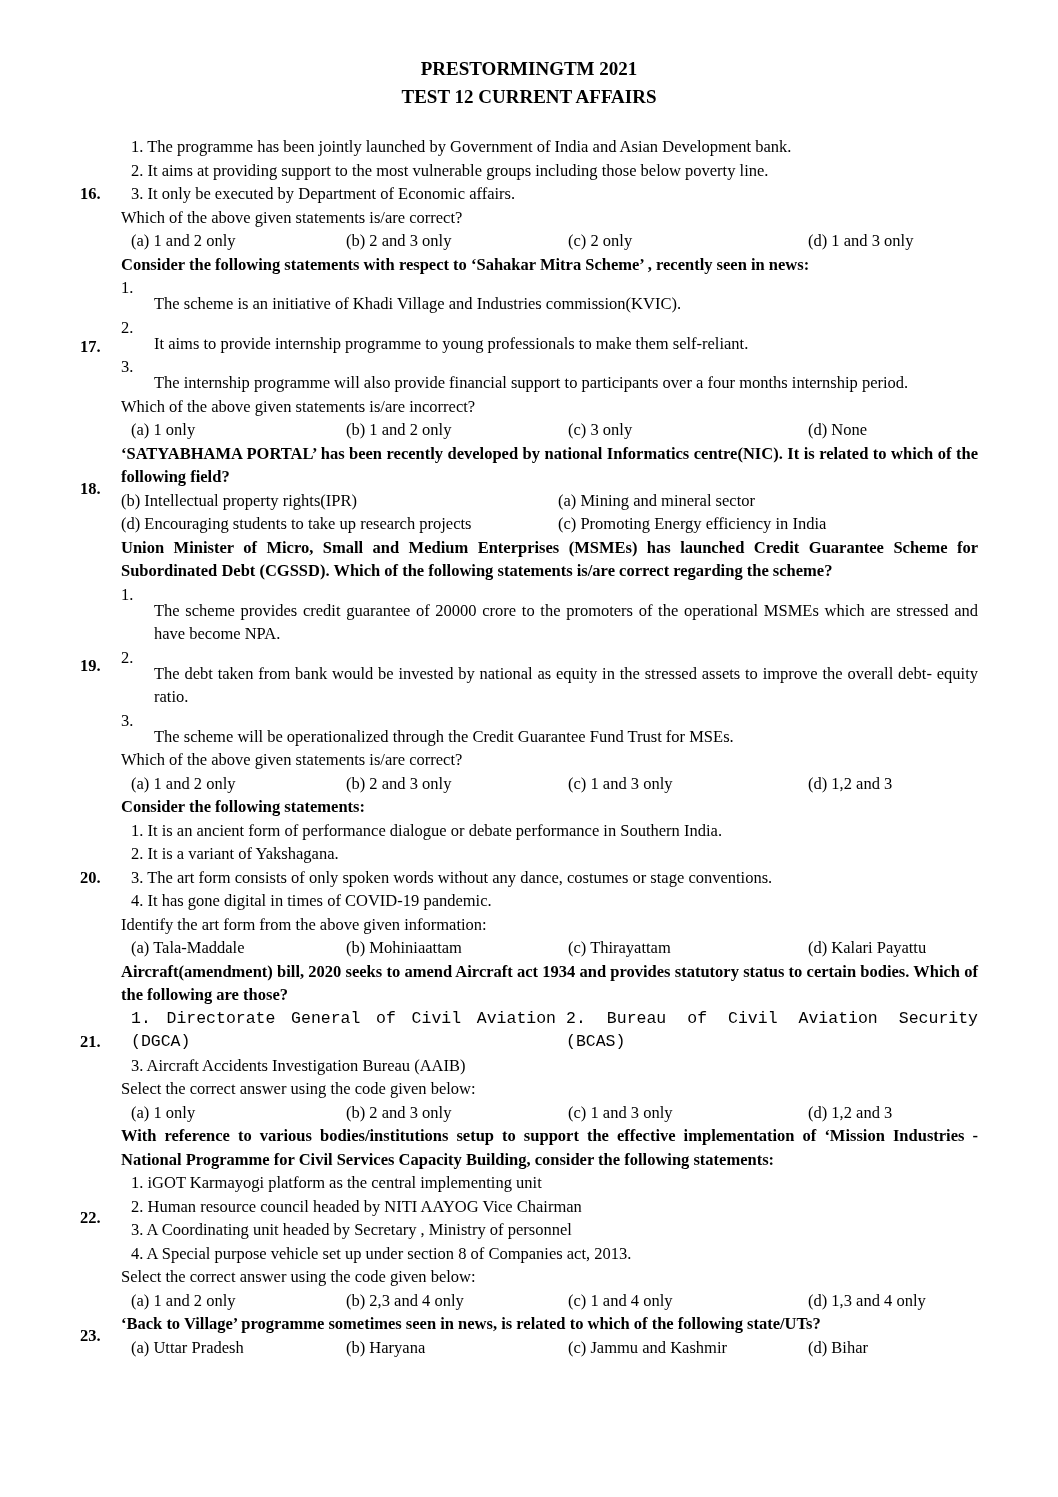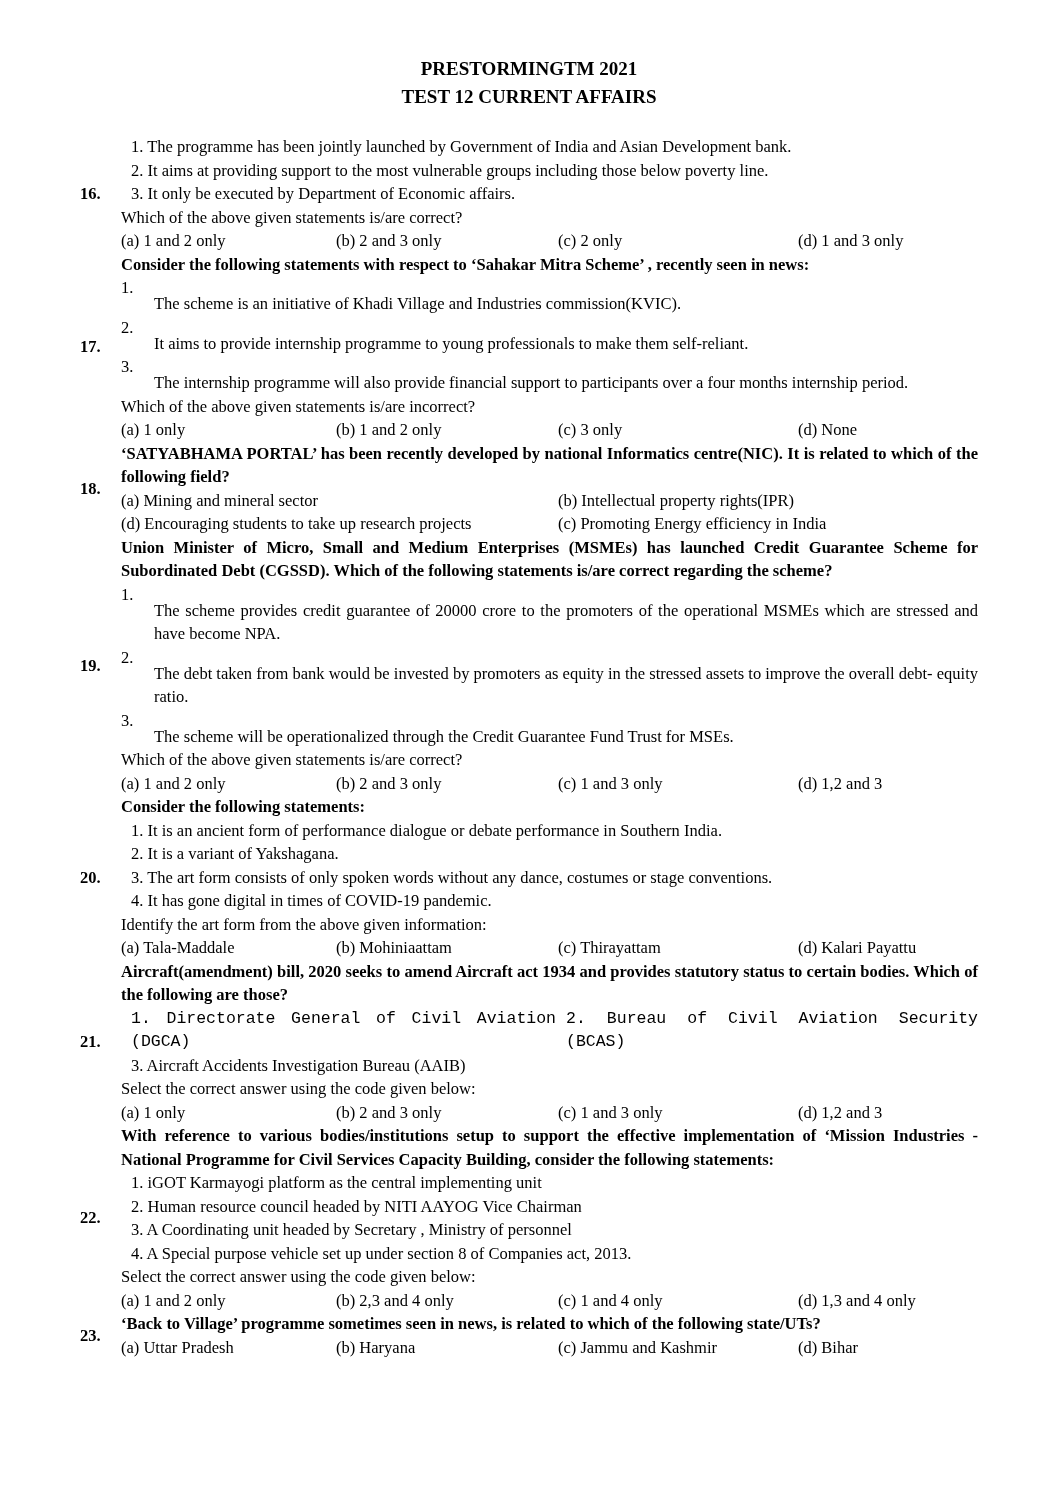--- a/index.html
+++ b/index.html
@@ -24,21 +24,21 @@
 
   .stmt { text-align: justify; margin-left: 10px; }
   .stmt .sn { white-space: nowrap; }
 
   .stmt-h { display: flex; align-items: flex-start; }
   .stmt-h .sn { width: 33px; flex: 0 0 33px; }
   .stmt-h .st { flex: 1 1 auto; text-align: justify; margin-top: 16px; }
 
   .prompt { text-align: left; }
 
-  .opt4 { display: grid; grid-template-columns: 215px 222px 240px 1fr; }
+  .opt4 { display: grid; grid-template-columns: 215px 222px 240px 1fr; margin-left: 10px; }
   .opt2 { display: grid; grid-template-columns: 437px 1fr; }
   .pair { display: grid; grid-template-columns: 435px 1fr; font-family: Liberation Mono, monospace; }
   .option { white-space: nowrap; overflow: visible; }
 </style>
 </head>
 <body>
 
 <div class="page">
 
   <div class="title-block">
@@ -86,41 +86,41 @@
         <span class="option">(d) None</span>
       </div>
     </div>
   </div>
 
   <div class="question">
     <div class="qnum">18.</div>
     <div class="qbody">
       <div class="qtext">‘SATYABHAMA PORTAL’ has been recently developed by national Informatics centre(NIC). It is related to which of the following field?</div>
       <div class="opt2">
+        <span class="option">(b) Intellectual property rights(IPR)</span>
         <span class="option">(a) Mining and mineral sector</span>
-        <span class="option">(b) Intellectual property rights(IPR)</span>
       </div>
       <div class="opt2">
         <span class="option">(d) Encouraging students to take up research projects</span>
         <span class="option">(c) Promoting Energy efficiency in India</span>
       </div>
     </div>
   </div>
 
   <div class="question">
     <div class="qnum">19.</div>
     <div class="qbody">
       <div class="qtext">Union Minister of Micro, Small and Medium Enterprises (MSMEs) has launched Credit Guarantee Scheme for Subordinated Debt (CGSSD). Which of the following statements is/are correct regarding the scheme?</div>
       <div class="stmt-h">
           <span class="sn">1.</span>
           <span class="st">The scheme provides credit guarantee of 20000 crore to the promoters of the operational MSMEs which are stressed and have become NPA.</span>
         </div>
       <div class="stmt-h">
           <span class="sn">2.</span>
-          <span class="st">The debt taken from bank would be invested by promoters as equity in the stressed assets to improve the overall debt- equity ratio.</span>
+          <span class="st">The debt taken from bank would be invested by national as equity in the stressed assets to improve the overall debt- equity ratio.</span>
         </div>
       <div class="stmt-h">
           <span class="sn">3.</span>
           <span class="st">The scheme will be operationalized through the Credit Guarantee Fund Trust for MSEs.</span>
         </div>
       <div class="prompt">Which of the above given statements is/are correct?</div>
       <div class="opt4">
         <span class="option">(a) 1 and 2 only</span>
         <span class="option">(b) 2 and 3 only</span>
         <span class="option">(c) 1 and 3 only</span>

